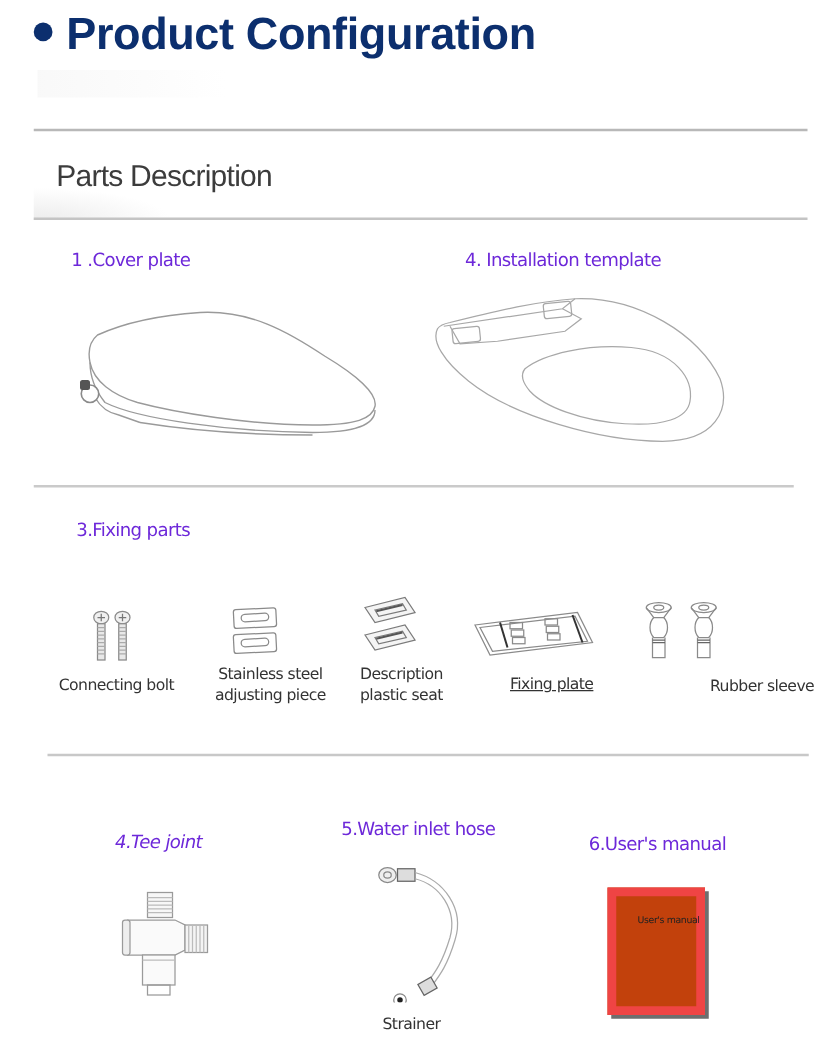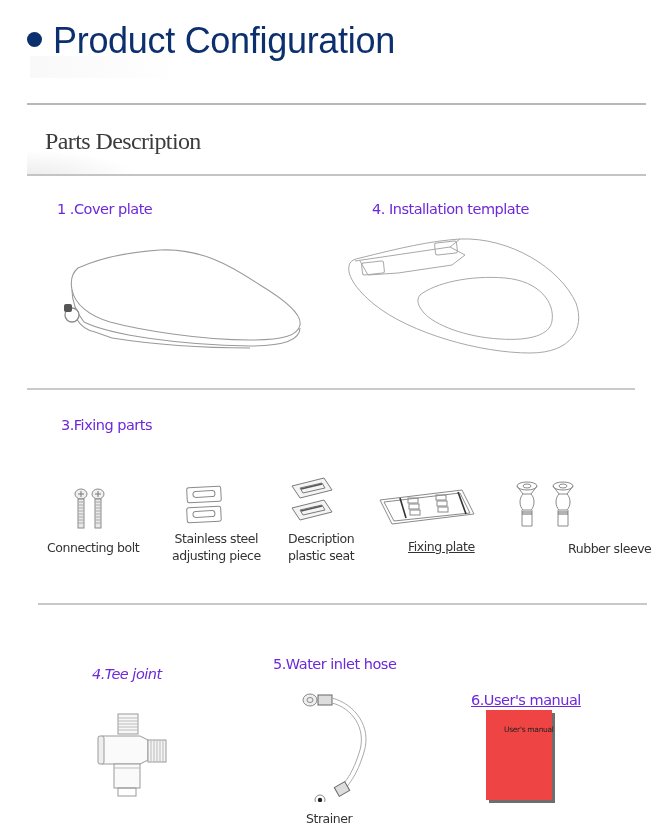--- a/index.html
+++ b/index.html
@@ -1,33 +1,33 @@
 <!DOCTYPE html>
 <html><head>
 <meta charset="utf-8">
 <style>
   html, body { margin: 0; padding: 0; background: #ffffff; }
   body { width: 658px; height: 835px; position: relative; overflow: hidden; font-family: "Liberation Sans", "DejaVu Sans", sans-serif; }
   .abs { position: absolute; }
   .title {
-    left: 27px; top: 18px; font-size: 36px; font-weight: normal; color: #0c2f6e;
+    left: 27px; top: 4px; font-size: 36px; font-weight: bold; color: #0c2f6e;
     letter-spacing: -0.3px; white-space: nowrap; line-height: 46px;
   }
   .title .dot { display: inline-block; width: 15px; height: 15px; border-radius: 50%; background: #0c2f6e; vertical-align: middle; margin-right: 11px; position: relative; top: -4px; }
   .faint-sub { left: 30px; top: 56px; width: 150px; height: 22px; background: linear-gradient(90deg, #f6f6f6, #fbfbfb 60%, #ffffff); opacity: 0.7; }
   .rule { height: 2px; background: #b8b8b8; }
   .section-title {
-    left: 45px; top: 128px; font-size: 24px; color: #3c3c3c; font-family: Liberation Serif, serif; letter-spacing: -0.6px; white-space: nowrap;
+    left: 45px; top: 128px; font-size: 24px; color: #3c3c3c; font-family: Liberation Sans, sans-serif; letter-spacing: -0.6px; white-space: nowrap;
   }
   .title-shadow { left: 27px; top: 150px; width: 110px; height: 26px; background: radial-gradient(ellipse at left bottom, #ececec, rgba(255,255,255,0) 70%); }
   .lbl { font-family: "DejaVu Sans", sans-serif; color: #6d28d9; font-size: 14.5px; white-space: nowrap; letter-spacing: -0.5px; }
   .lbl-sm { font-family: "DejaVu Sans", sans-serif; color: #333; font-size: 12.5px; letter-spacing: -0.45px; line-height: 17px; text-align: center; white-space: nowrap; }
   svg { display: block; }
   .manual {
-    left: 486px; top: 710px; width: 64px; height: 88px; background: #ef4444; border: 1px solid #ef4444;
+    left: 486px; top: 710px; width: 64px; height: 88px; background: #c2410c; border: 7px solid #ef4444;
     box-shadow: 3px 3px 0 #6e6e6e;
   }
   .manual-text { position: absolute; left: 17px; top: 14px; font-size: 7.5px; color: #222; white-space: nowrap; letter-spacing: -0.3px; font-family: "DejaVu Sans", sans-serif; }
 </style>
 </head>
 <body>
 
 <div class="abs title">
   <span class="dot"></span><span>Product Configuration</span>
 </div>
@@ -156,21 +156,21 @@
       <path d="M45 32 h10 M45 34 h10" stroke="#666"></path>
     </g>
   </svg>
 </div>
 <div class="abs lbl-sm" style="left:520px; top:540px;margin-left:48px;">Rubber sleeve</div>
 
 <div class="abs rule" style="left:38px; top:603px; width:609px; background:#c8c8c8;"></div>
 
 <div class="abs lbl" style="left:92px; top:666px;font-style:italic;">4.Tee joint</div>
 <div class="abs lbl" style="left:273px; top:656px;text-align:right;">5.Water inlet hose</div>
-<div class="abs lbl" style="left:471px; top:692px;text-decoration:underline;">6.User's manual</div>
+<div class="abs lbl" style="left:471px; top:668px;">6.User's manual</div>
 
 <div class="abs" style="left:96px; top:712px;">
   <svg width="72" height="90" viewBox="0 0 72 90">
     <g fill="none" stroke="#9a9a9a" stroke-width="1">
       <rect x="22" y="2" width="20" height="20" fill="#f7f7f7"></rect>
       <path d="M22 6 h20 M22 9 h20 M22 12 h20 M22 15 h20 M22 18 h20" stroke="#bbb"></path>
       <path d="M6 24 L44 24 L52 28 L52 48 L44 52 L6 52 Z" fill="#fafafa"></path>
       <rect x="2" y="24" width="6" height="28" rx="2" fill="#eee"></rect>
       <rect x="52" y="28" width="18" height="22" fill="#f4f4f4"></rect>
       <path d="M55 28 v22 M58 28 v22 M61 28 v22 M64 28 v22 M67 28 v22" stroke="#bbb"></path>

